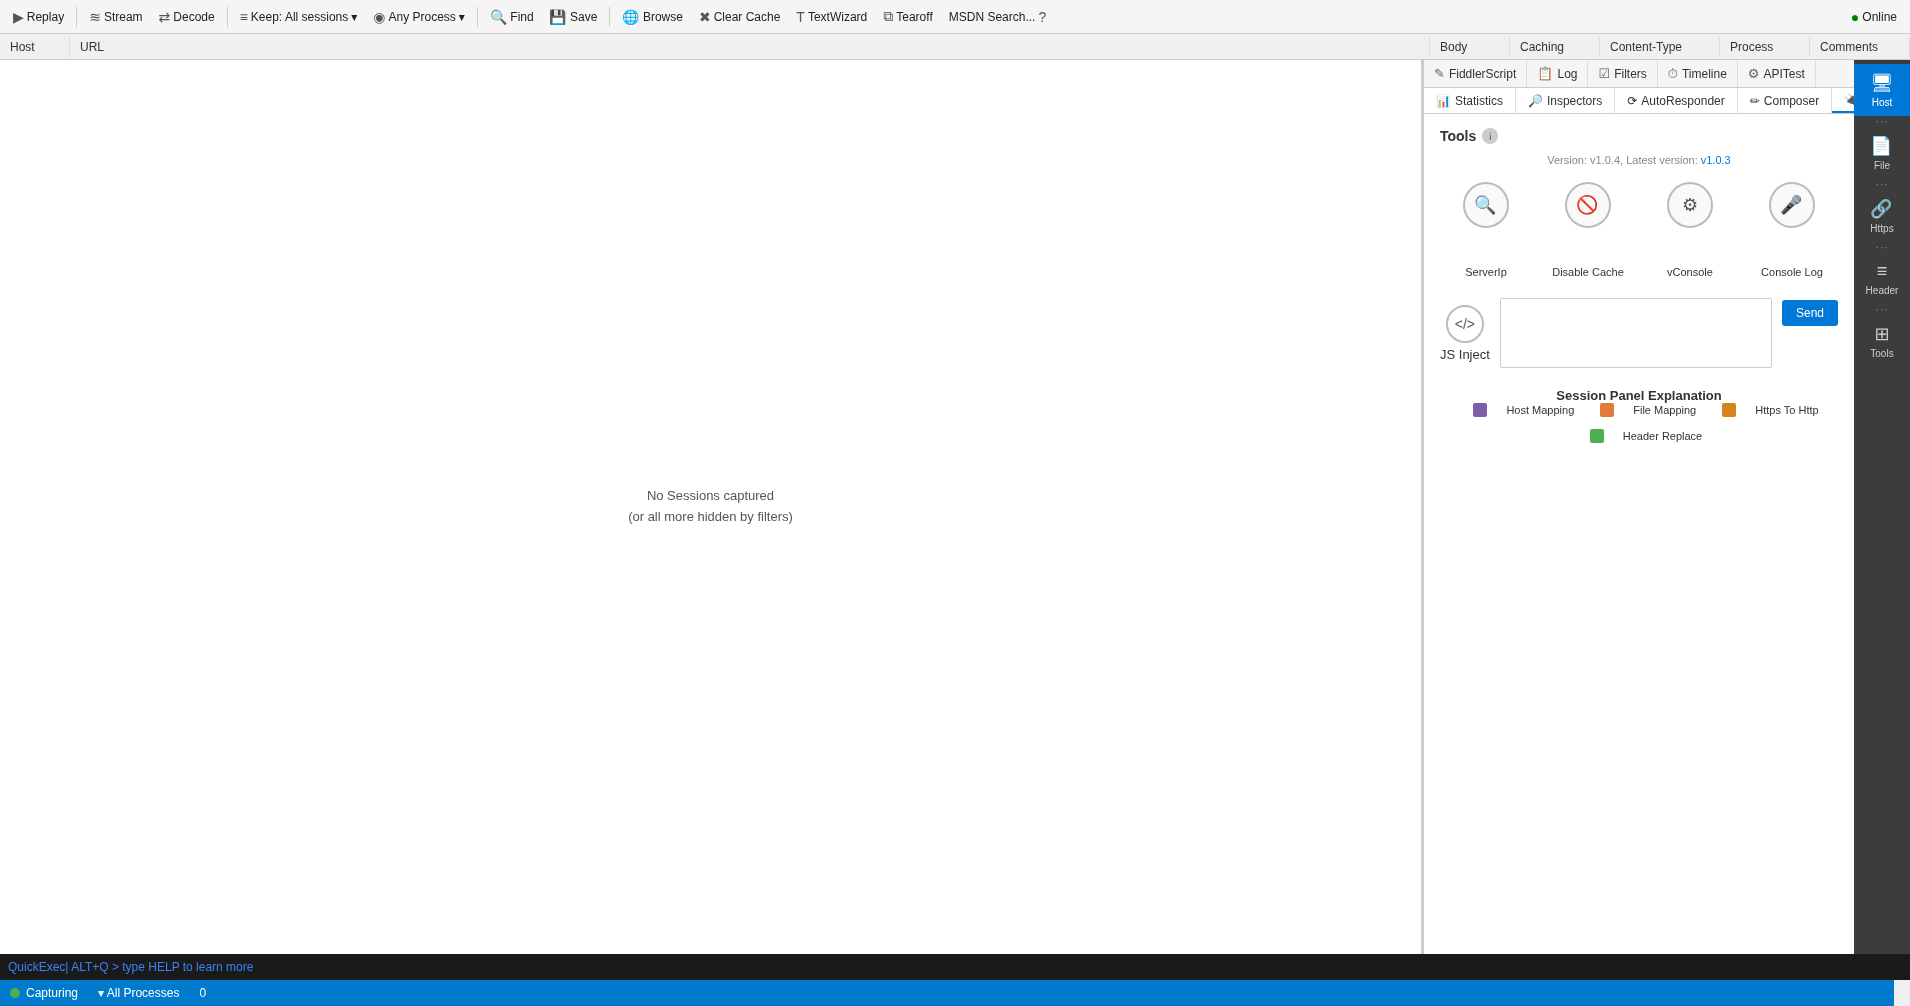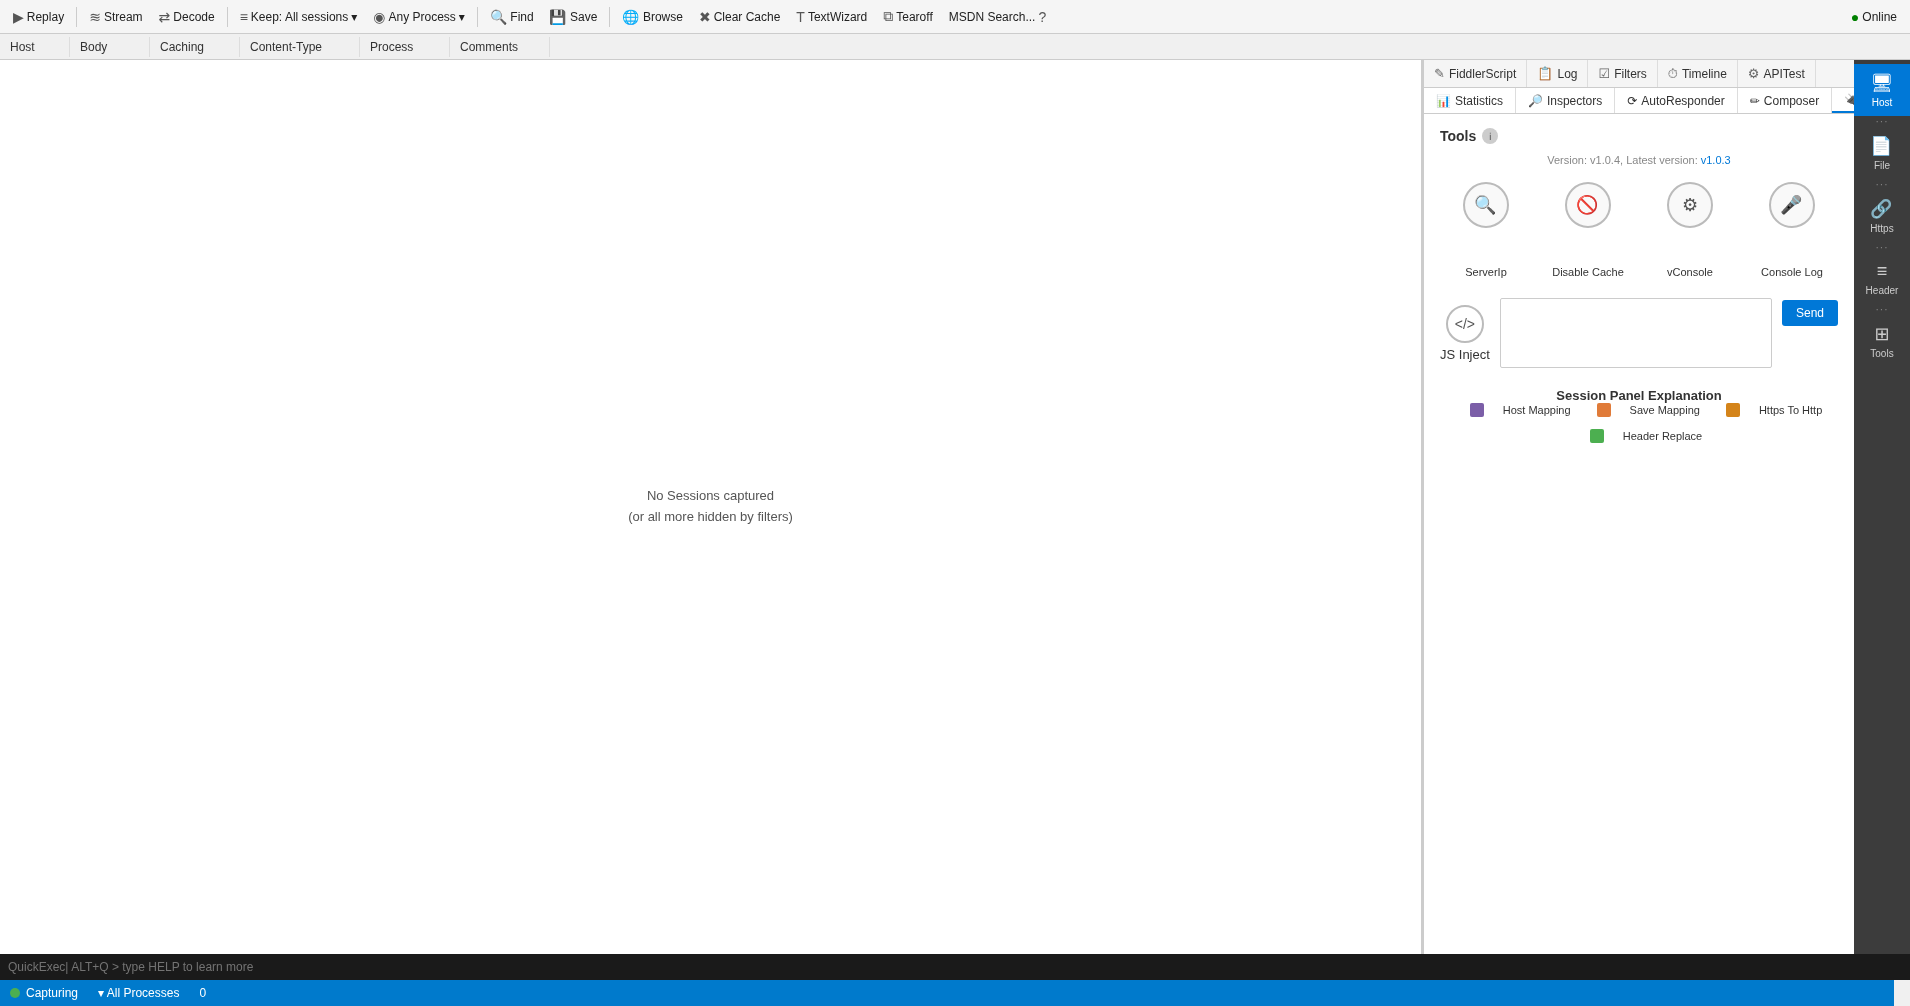--- a/index.html
+++ b/index.html
@@ -300,21 +300,21 @@
     #quick-exec {
       position: fixed;
       bottom: 26px;
       left: 0;
       right: 0;
       height: 26px;
       background: #1a1a1a;
       display: flex;
       align-items: center;
       padding: 0 8px;
-      color: #737373;
+      color: #3b82f6;
       font-size: 12px;
     }
 
     
     #h-scrollbar {
       height: 16px;
       background: #f0f0f0;
       border-top: 1px solid #ccc;
       display: flex;
       align-items: center;
@@ -387,20 +387,21 @@
   </button>
   <span style="flex:1"></span>
   <button class="toolbar-btn">
     <span class="toolbar-icon" style="color:green">●</span>
     <span>Online</span>
   </button>
 </div>
 
 <div id="col-headers">
   <div class="col-header col-header-host">Host</div>
+  <div class="col-header col-header-url">URL</div>
   <div class="col-header col-header-body">Body</div>
   <div class="col-header col-header-caching">Caching</div>
   <div class="col-header col-header-content-type">Content-Type</div>
   <div class="col-header col-header-process">Process</div>
   <div class="col-header col-header-comments">Comments</div>
 </div>
 
 <div id="main-area">
 
   <div id="sessions-panel">
@@ -498,21 +499,21 @@
 
       <div>
         <div class="session-panel-title">Session Panel Explanation</div>
         <div class="session-legend">
           <div class="legend-item">
             <div class="legend-dot" style="background:#7b5ea7"></div>
             <span>Host Mapping</span>
           </div>
           <div class="legend-item">
             <div class="legend-dot" style="background:#e07b39"></div>
-            <span>Save Mapping</span>
+            <span>File Mapping</span>
           </div>
           <div class="legend-item">
             <div class="legend-dot" style="background:#d4841a"></div>
             <span>Https To Http</span>
           </div>
           <div class="legend-item">
             <div class="legend-dot" style="background:#4caf50"></div>
             <span>Header Replace</span>
           </div>
         </div>

